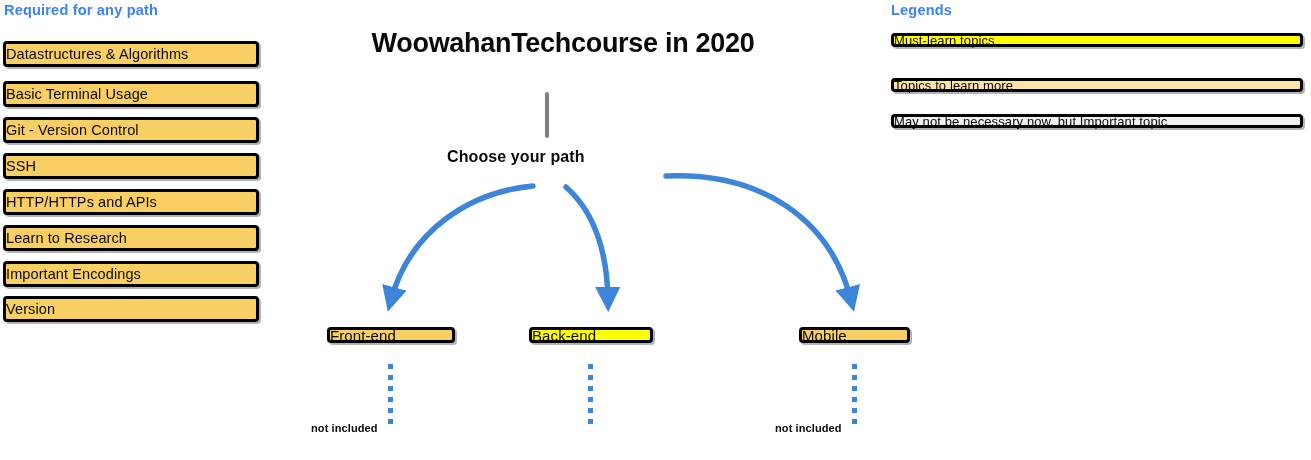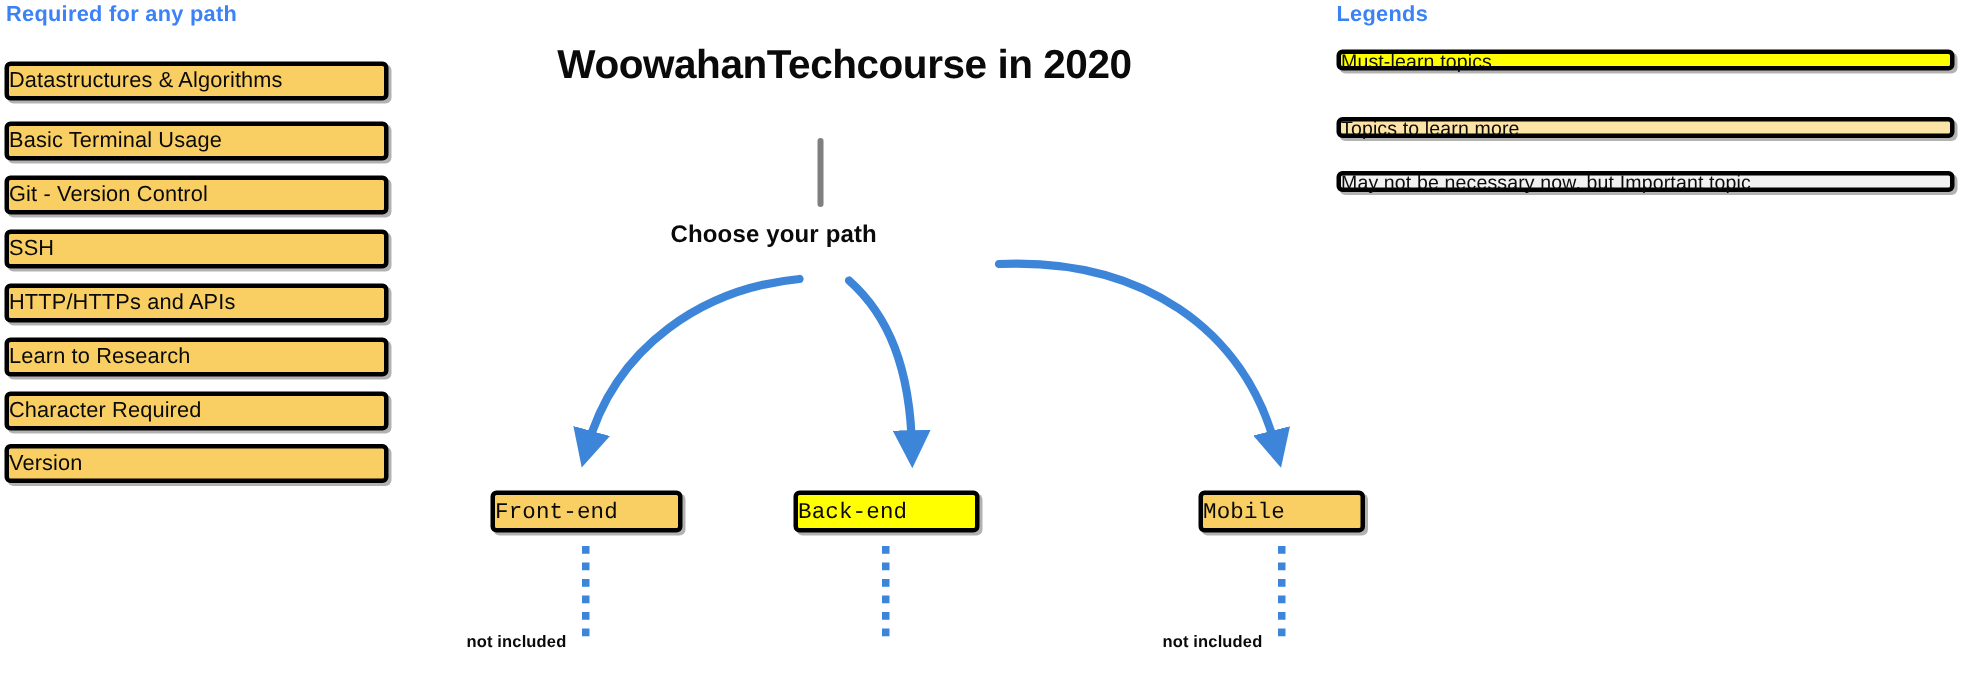--- a/index.html
+++ b/index.html
@@ -107,24 +107,23 @@
     position: absolute;
     left: 0;
     top: 0;
     width: 1311px;
     height: 460px;
     pointer-events: none;
   }
 
   
   .path-box {
-    height: 28px;
+    height: 16px;
     top: 327px;
     font-size: 15px;
-    font-family: Liberation Mono, monospace;
   }
   #path-box-0 { left: 327px; width: 128px; }
   #path-box-1 { left: 529px; width: 124px; }
   #path-box-2 { left: 799px; width: 111px; }
 
   
   .dotted {
     position: absolute;
     width: 5px;
     top: 364px;
@@ -167,21 +166,21 @@
   <div class="box fill-gold" style="top:153px">
       <span>SSH</span>
     </div>
   <div class="box fill-gold" style="top:189px">
       <span>HTTP/HTTPs and APIs</span>
     </div>
   <div class="box fill-gold" style="top:225px">
       <span>Learn to Research</span>
     </div>
   <div class="box fill-gold" style="top:261px">
-      <span>Character Required</span>
+      <span>Important Encodings</span>
     </div>
   <div class="box fill-gold" style="top:296px">
       <span>Version</span>
     </div>
 </div>
 
 <div class="section-title" id="legends-title">Legends</div>
 
 <div id="legend-list">
   <div class="box fill-yellow" style="top:33px">

